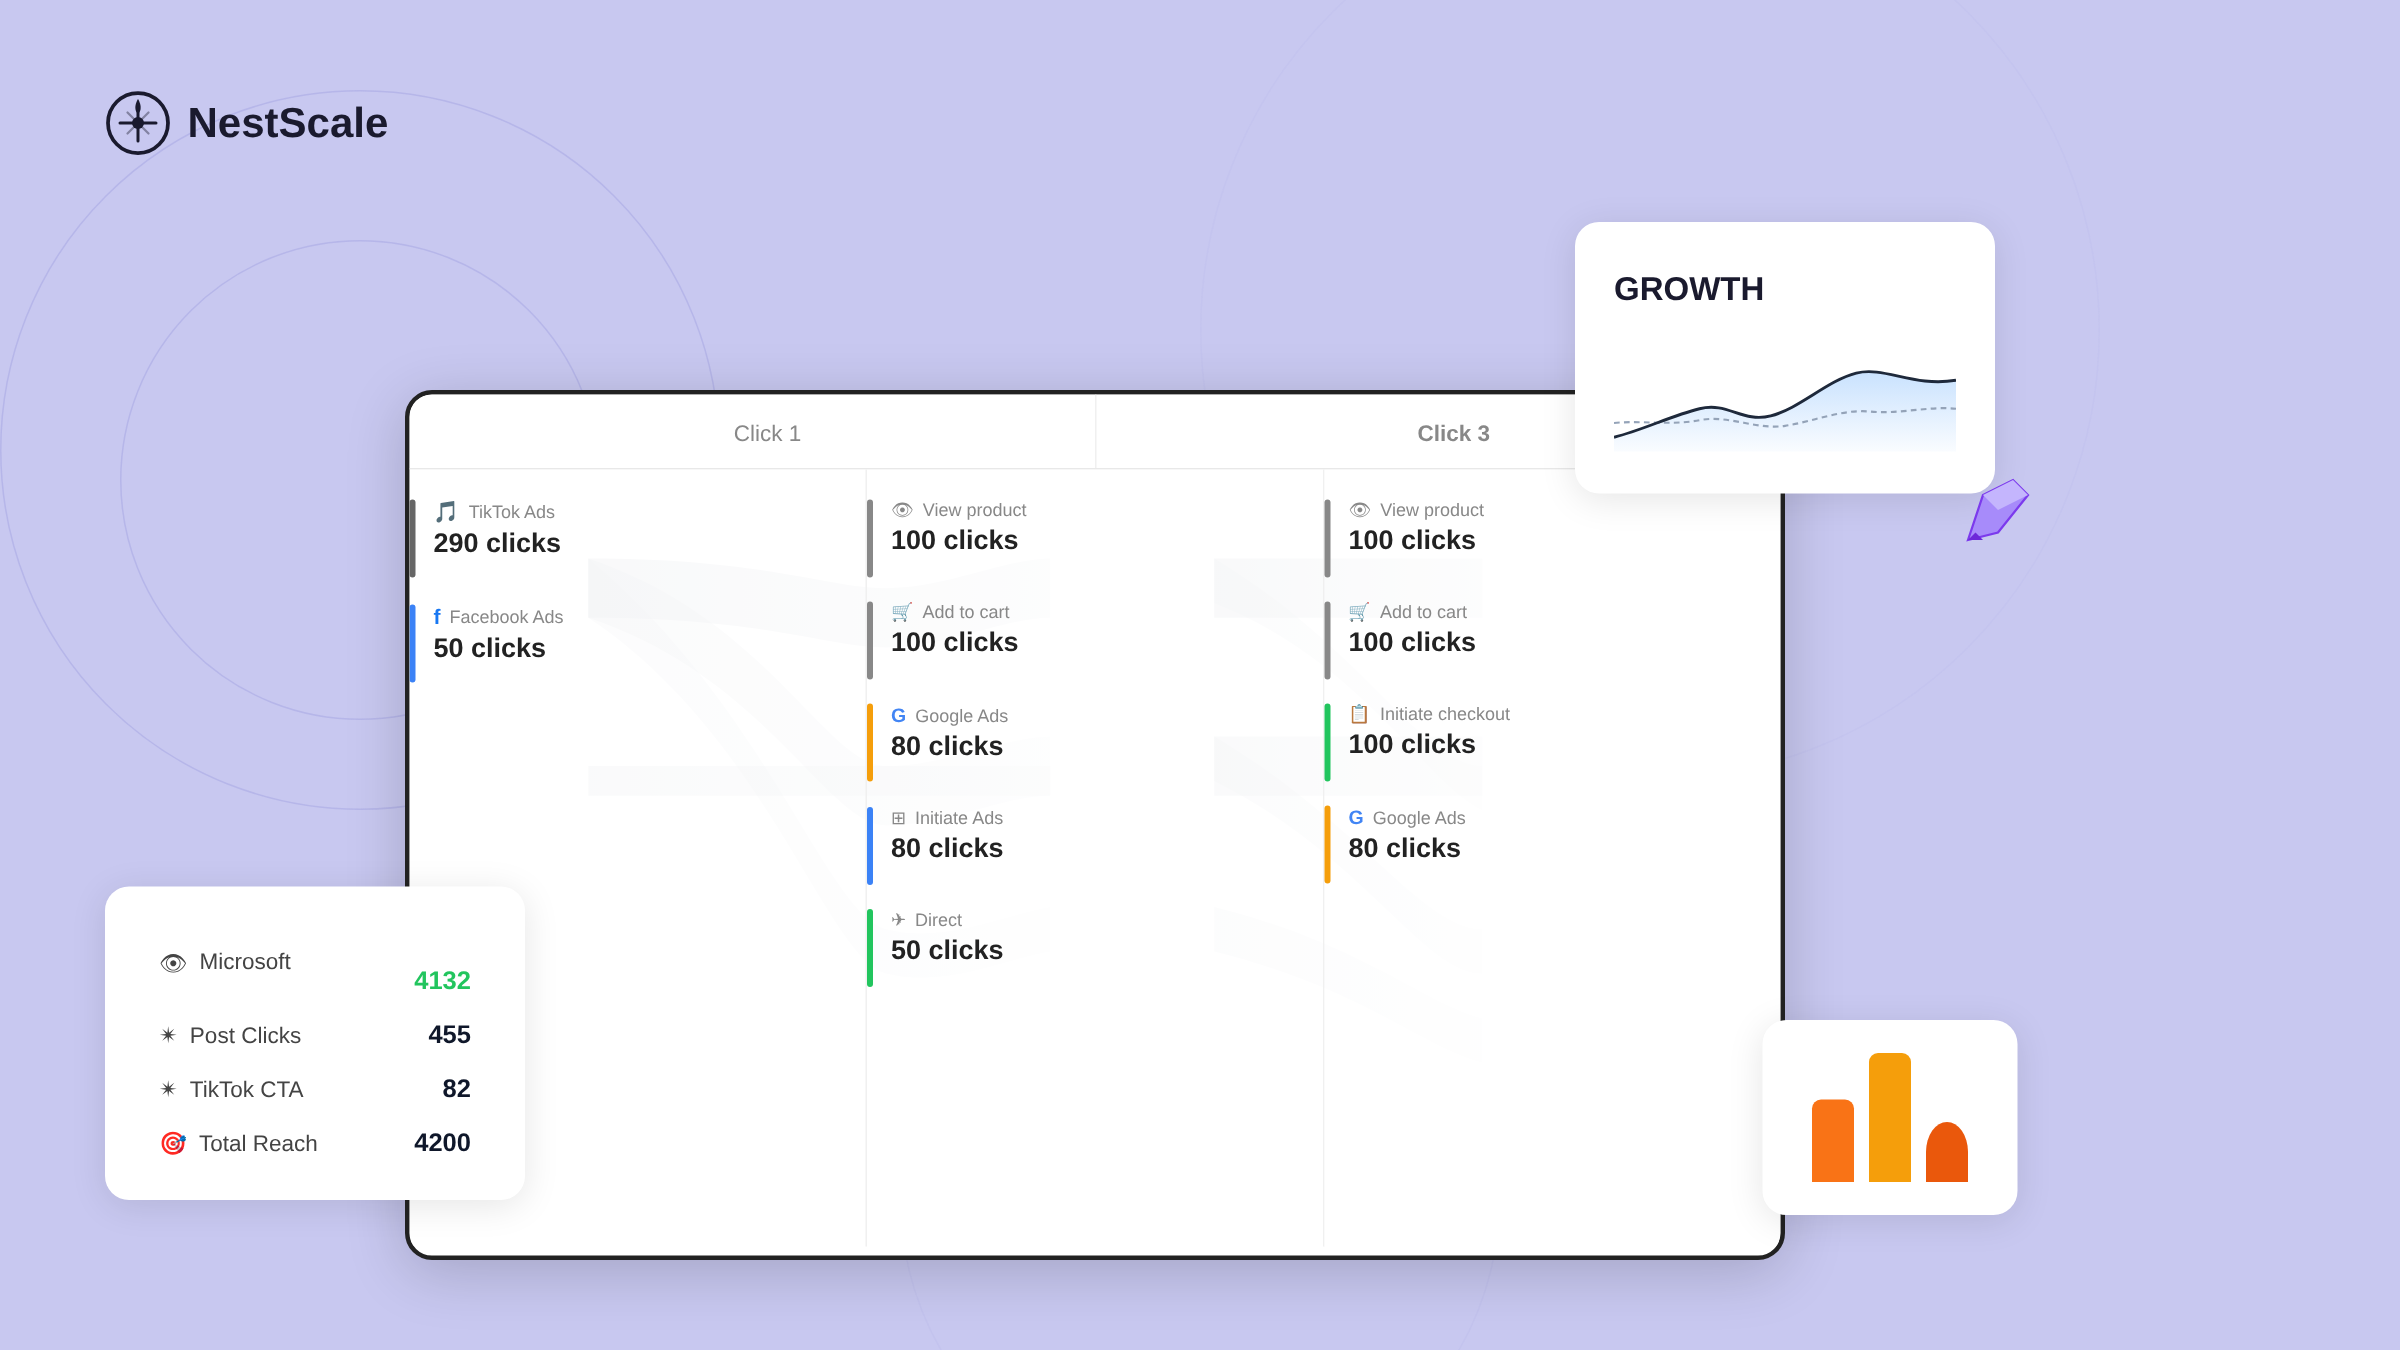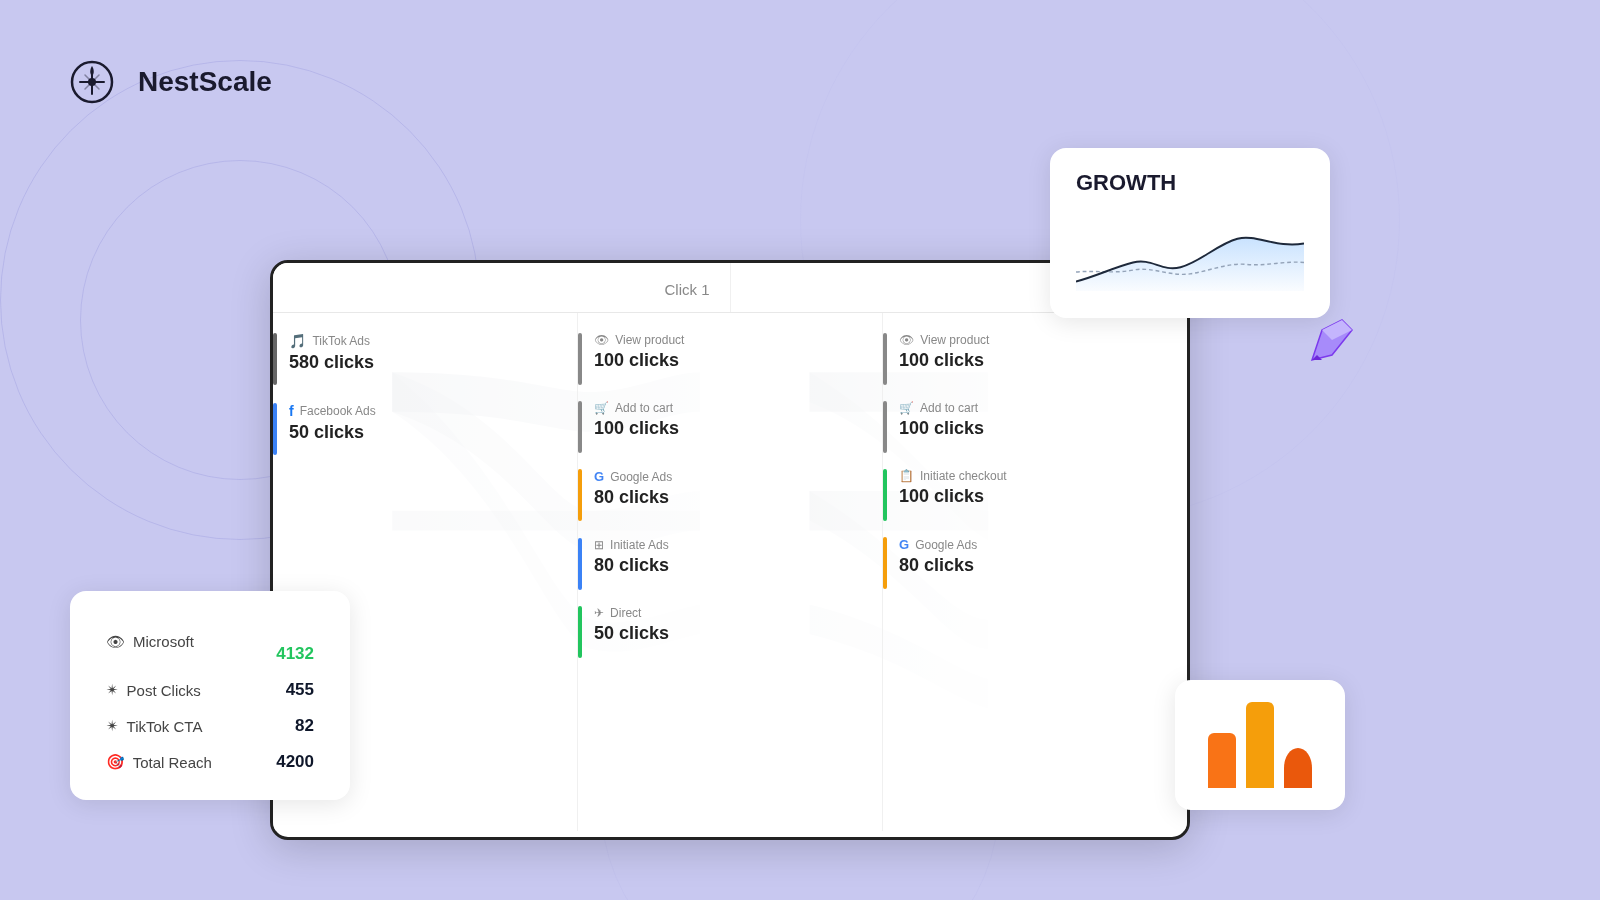--- a/index.html
+++ b/index.html
@@ -20,21 +20,21 @@
       pointer-events: none;
     }
 
     
     .logo {
       position: absolute;
       top: 60px;
       left: 70px;
       display: flex;
       align-items: center;
-      gap: 24px;
+      gap: 11px;
     }
     .logo-icon {
       width: 44px;
       height: 44px;
     }
     .logo-text {
       font-size: 28px;
       font-weight: 700;
       color: #1a1a2e;
     }
@@ -59,21 +59,21 @@
       border-bottom: 1px solid #e8e8e8;
       background: #fff;
     }
     .panel-col-header {
       flex: 1;
       padding: 18px 20px 14px;
       font-size: 15px;
       color: #888;
       font-weight: 500;
       border-right: 1px solid #f0f0f0;
-      text-align: right;
+      text-align: center;
       margin-left: 21px;
     }
     .panel-col-header:last-child { border-right: none; font-weight: bold; }
 
     .panel-body {
       display: flex;
       height: calc(100% - 56px);
       position: relative;
     }
 
@@ -152,21 +152,21 @@
     }
     .stat-value.green { color: #22c55e; margin-top: 25px; }
 
     
     .growth-card {
       position: absolute;
       top: 148px;
       right: 270px;
       background: #fff;
       border-radius: 16px;
-      padding: 22px 26px 16px;
+      padding: 32px 26px 16px;
       box-shadow: 0 4px 24px rgba(0,0,0,0.10);
       width: 280px;
       z-index: 10;
     }
     .growth-title {
       font-size: 22px;
       font-weight: 800;
       color: #1a1a2e;
       margin-bottom: 12px;
     }
@@ -285,21 +285,21 @@
     </svg>
 
     <div class="panel-col">
 
       <div class="flow-item">
         <div style="position:absolute;left:-16px;top:0;width:4px;height:52px;background:#666;border-radius:2px;"></div>
         <div class="flow-item-header">
           <span style="font-size:14px;">🎵</span>
           <span>TikTok Ads</span>
         </div>
-        <div class="flow-item-clicks">580 clicks</div>
+        <div class="flow-item-clicks">290 clicks</div>
       </div>
 
       <div class="flow-item">
         <div style="position:absolute;left:-16px;top:0;width:4px;height:52px;background:#3b82f6;border-radius:2px;"></div>
         <div class="flow-item-header">
           <span style="font-size:14px;color:#1877f2;font-weight:800;">f</span>
           <span>Facebook Ads</span>
         </div>
         <div class="flow-item-clicks">50 clicks</div>
       </div>

